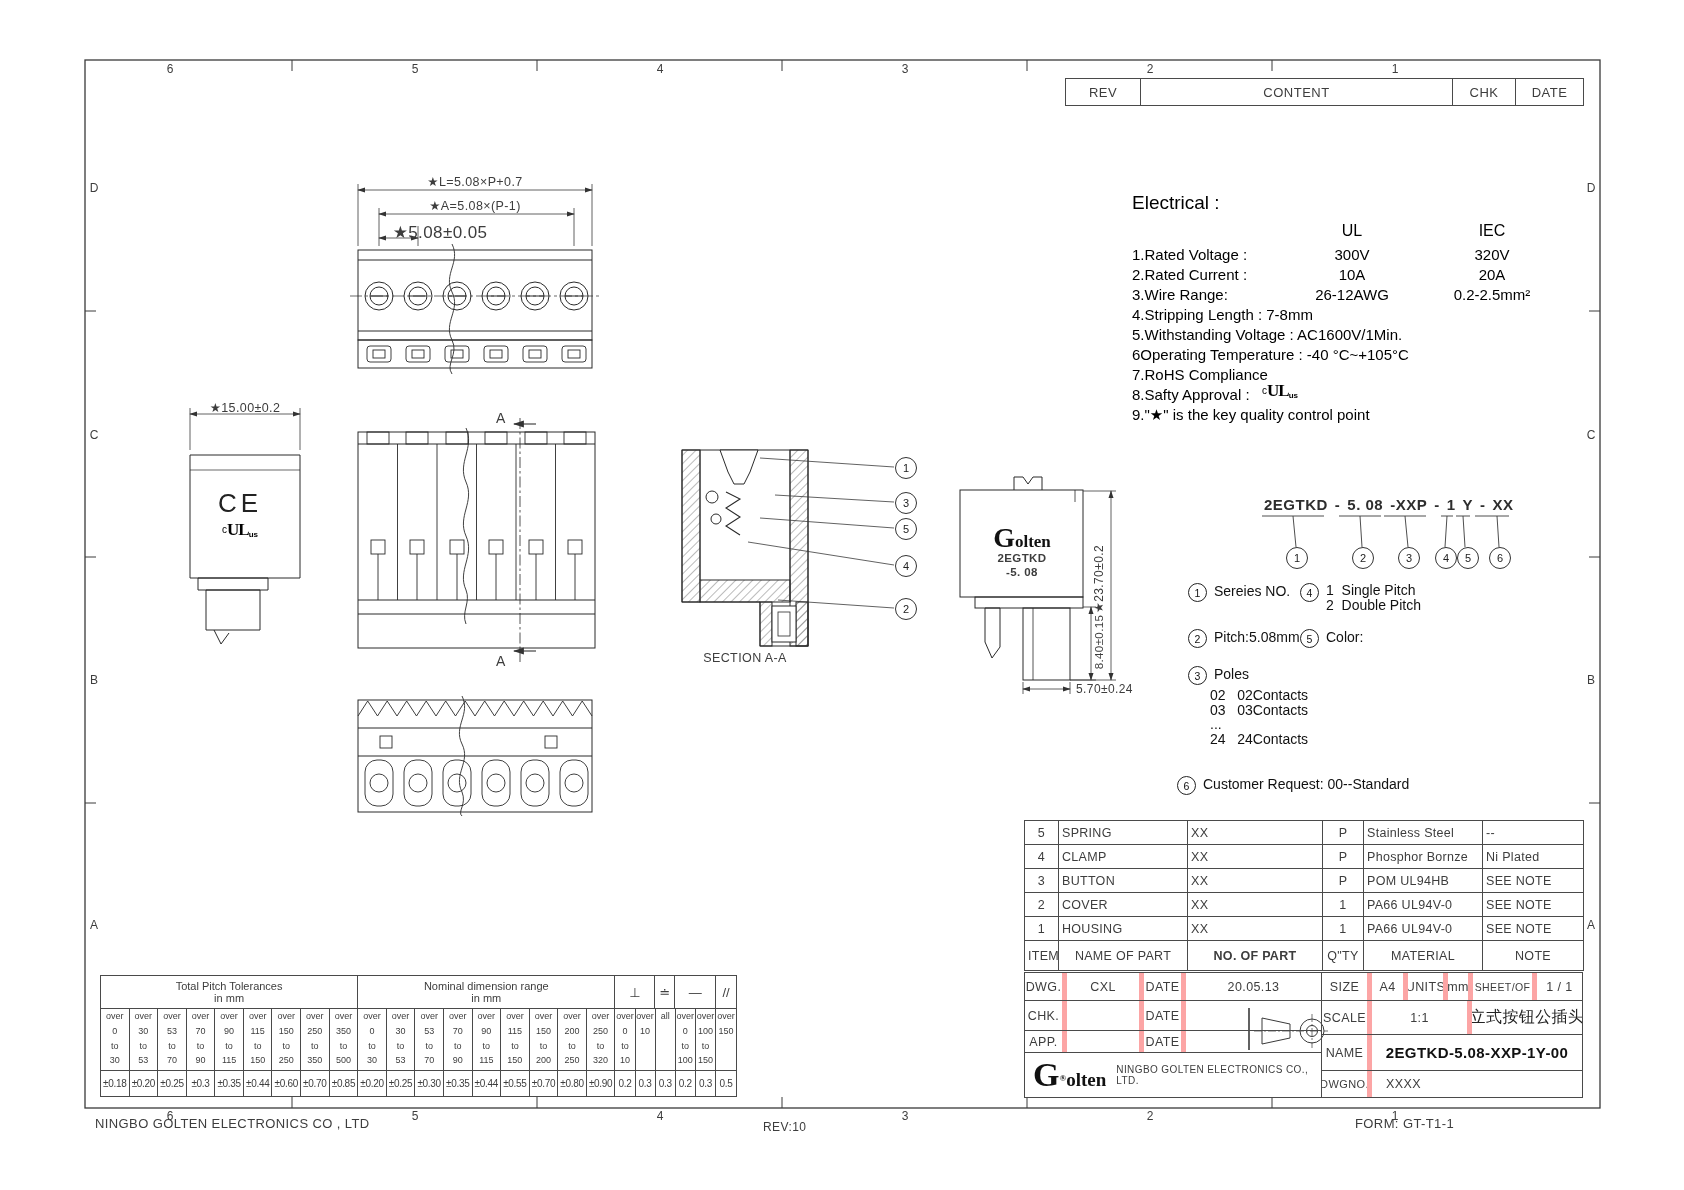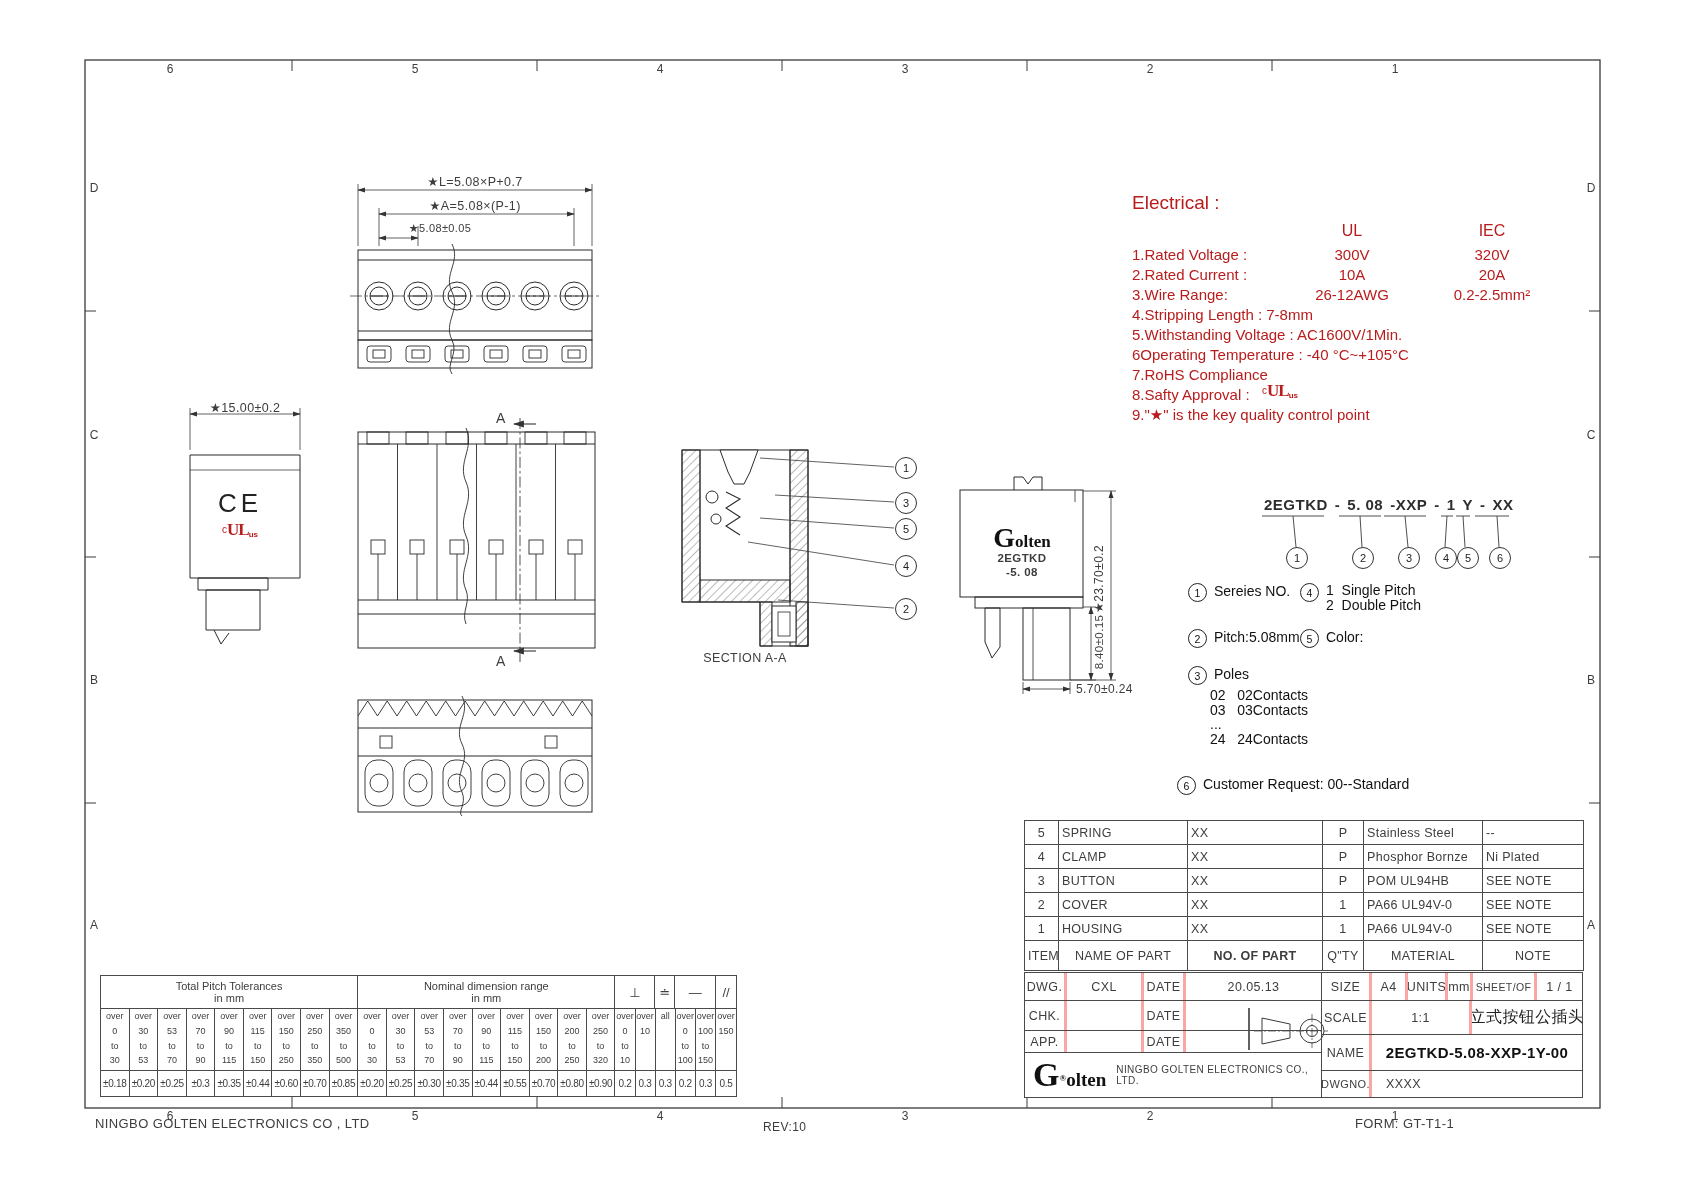--- a/index.html
+++ b/index.html
@@ -1,35 +1,35 @@
 <!DOCTYPE html>
 <html><head>
 <meta charset="utf-8">
 <style>
   html,body{margin:0;padding:0;background:#fff;}
   .sheet{position:relative;width:1684px;height:1190px;background:#fff;overflow:hidden;
          font-family:"Liberation Sans",sans-serif;color:#222;}
   svg.lineart{position:absolute;left:0;top:0;z-index:1;}
-  .t{position:absolute;white-space:nowrap;z-index:2;font-family:"Liberation Sans",sans-serif;color:#b91c1c;}
+  .t{position:absolute;white-space:nowrap;z-index:2;font-family:"Liberation Sans",sans-serif;color:#000000;}
   .cad{color:#3d3d3d;letter-spacing:.4px;}
   .ctr{text-align:center;}
   .rot{transform:rotate(-90deg);transform-origin:center;}
   .zone{position:absolute;z-index:2;font-size:12px;color:#3d3d3d;width:16px;text-align:center;}
   
   table.dt{position:absolute;z-index:2;border-collapse:collapse;table-layout:fixed;
            font-family:"Liberation Sans",sans-serif;color:#3d3d3d;}
   table.dt td{border:1px solid #4a4a4a;overflow:hidden;white-space:nowrap;}
   .revtab td{font-size:13px;text-align:center;height:24px;letter-spacing:.5px;}
   .bomtab td{font-size:12.5px;height:23px;letter-spacing:.3px;padding:0 3px;}
   .bomtab td.c0,.bomtab td.c3{text-align:center;}
   
   .tb{position:absolute;z-index:2;border:1px solid #4a4a4a;box-sizing:border-box;font-size:12.5px;color:#3d3d3d;}
   .tbrow{display:flex;border-bottom:1px solid #4a4a4a;box-sizing:border-box;}
   .tbrow:last-child{border-bottom:none;}
-  .tbc{border-right:3px solid #fca5a5;box-sizing:border-box;display:flex;align-items:center;
+  .tbc{border-right:5px solid #fca5a5;box-sizing:border-box;display:flex;align-items:center;
        justify-content:center;overflow:hidden;white-space:nowrap;letter-spacing:.4px;}
   .tbc:last-child{border-right:none;}
   
   .tol{position:absolute;z-index:2;border:1px solid #4a4a4a;box-sizing:border-box;background:#fff;color:#3d3d3d;}
   .tol-titles{display:flex;height:33px;border-bottom:1px solid #4a4a4a;box-sizing:border-box;}
   .tol-g{border-right:1px solid #4a4a4a;box-sizing:border-box;display:flex;flex-direction:column;
          justify-content:center;align-items:center;font-size:11px;line-height:12px;}
   .tol-sym{border-right:1px solid #4a4a4a;box-sizing:border-box;display:flex;align-items:center;
            justify-content:center;font-size:13px;}
   .tol-sym:last-child{border-right:none;}
@@ -285,20 +285,26 @@
 <div class="zone" style="left:1583px;top:918px">A</div>
 
 <table class="dt revtab" style="left:1065px;top:78px;width:518px">
   <colgroup>
         <col style="width:75px">
         <col style="width:312px">
         <col style="width:63px">
         <col style="width:68px">
       </colgroup>
   <tbody>
+        <tr>
+    <td>REV</td>
+    <td>CONTENT</td>
+    <td>CHK</td>
+    <td>DATE</td>
+  </tr>
 </tbody>
     </table>
 
 <div class="t" style="left:1132px;top:192px;font-size:19px">Electrical :</div>
 <div class="t ctr" style="left:1292px;top:222px;width:120px;font-size:16px">UL</div>
 <div class="t ctr" style="left:1432px;top:222px;width:120px;font-size:16px">IEC</div>
 <div class="t" style="left:1132px;top:246px;font-size:15px">1.Rated Voltage :</div>
 <div class="t ctr" style="left:1292px;top:246px;width:120px;font-size:15px">300V</div>
 <div class="t ctr" style="left:1432px;top:246px;width:120px;font-size:15px">320V</div>
 <div class="t" style="left:1132px;top:266px;font-size:15px">2.Rated Current :</div>
@@ -312,21 +318,21 @@
 <div class="t" style="left:1132px;top:346px;font-size:15px">6Operating Temperature : -40 °C~+105°C</div>
 <div class="t" style="left:1132px;top:366px;font-size:15px">7.RoHS Compliance</div>
 <div class="t" style="left:1132px;top:386px;font-size:15px">8.Safty Approval :</div>
 <div class="t" style="left:1262px;top:381px">
   <span class="ullogo"><span class="c">c</span><span class="ul">UL</span><span class="us">us</span></span>
 </div>
 <div class="t" style="left:1132px;top:406px;font-size:15px">9."★" is the key quality control point</div>
 
 <div class="t cad ctr" style="left:395px;top:174px;width:160px;font-size:12.5px">★L=5.08×P+0.7</div>
 <div class="t cad ctr" style="left:400px;top:198px;width:150px;font-size:12.5px">★A=5.08×(P-1)</div>
-<div class="t cad ctr" style="left:360px;top:222px;width:160px;font-size:11px">★5.08±0.05</div>
+<div class="t cad ctr" style="left:360px;top:222px;width:160px;font-size:17px">★5.08±0.05</div>
 <div class="t cad ctr" style="left:185px;top:400px;width:120px;font-size:12.5px">★15.00±0.2</div>
 <div class="t cad rot ctr" style="left:1054px;top:572px;width:90px;font-size:12px">★23.70±0.2</div>
 <div class="t cad rot ctr" style="left:1059px;top:636px;width:80px;font-size:11.5px">8.40±0.15</div>
 <div class="t cad" style="left:1076px;top:682px;font-size:12px">5.70±0.24</div>
 
 <div class="t cad ctr" style="left:690px;top:651px;width:110px;font-size:12.5px">SECTION A-A</div>
 <div class="t cad" style="left:496px;top:410px;font-size:14px">A</div>
 <div class="t cad" style="left:496px;top:653px;font-size:14px">A</div>
 
 <div class="bl" style="left:895px;top:457px">1</div>

